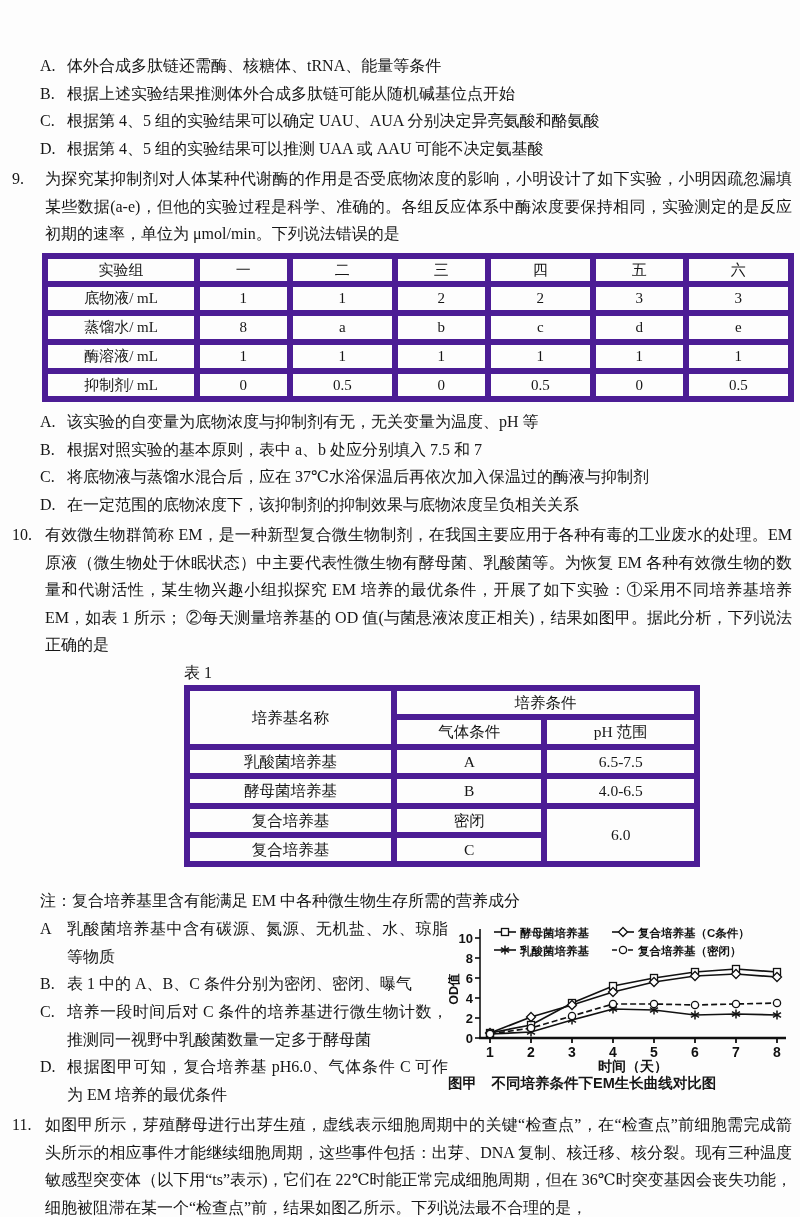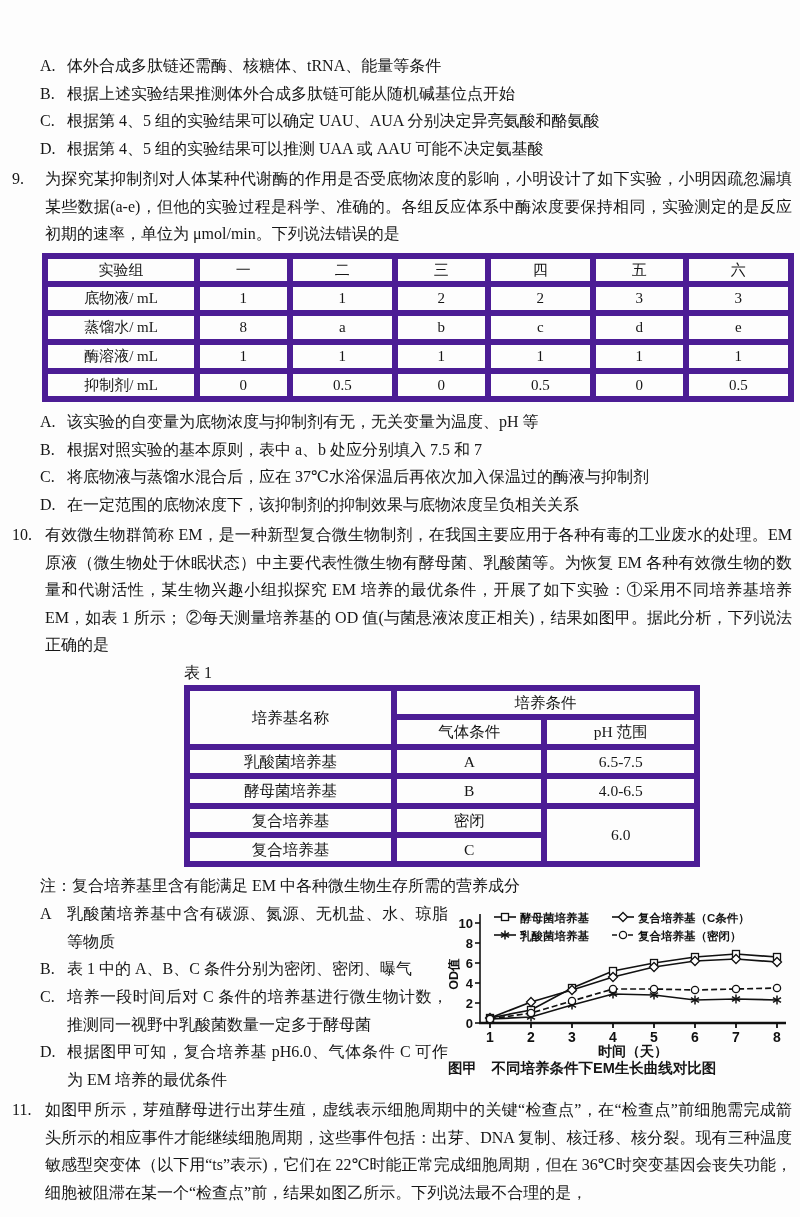--- a/index.html
+++ b/index.html
@@ -17,21 +17,21 @@
   .q-num{flex:none;width:33px;}
   .q-text{flex:1;text-align:justify;}
   table{border-collapse:collapse;}
   td{border:6px solid #4c1d95;text-align:center;vertical-align:middle;
      font-size:15px;line-height:1.25;padding:2px 3px;}
   .tbl9{width:752px;margin:5px 0 6px 30px;}
   .tbl9 td{height:17px;}
   .tbl1-title{width:468px;margin:4px 0 1px 172px;font-size:16px;}
   .tbl1{width:516px;margin-left:172px;}
   .tbl1 td{height:19px;font-size:15.5px;}
-  .note{margin-left:28px;line-height:1.7;margin-top:5px;}
+  .note{margin-left:28px;line-height:1.7;margin-top:20px;}
   .twocol{display:flex;margin-top:1px;}
   .leftcol{flex:1;min-width:0;}
   .chartcol{flex:none;width:344px;padding-top:2px;}
   .chart-caption{font-weight:bold;font-size:14.5px;
     font-family:"Liberation Sans","DejaVu Sans",sans-serif;margin-top:1px;}
   .footer{text-align:center;margin-top:24px;font-size:12px;letter-spacing:1px;}
   svg{display:block;}
 </style>
 </head>
 <body>

